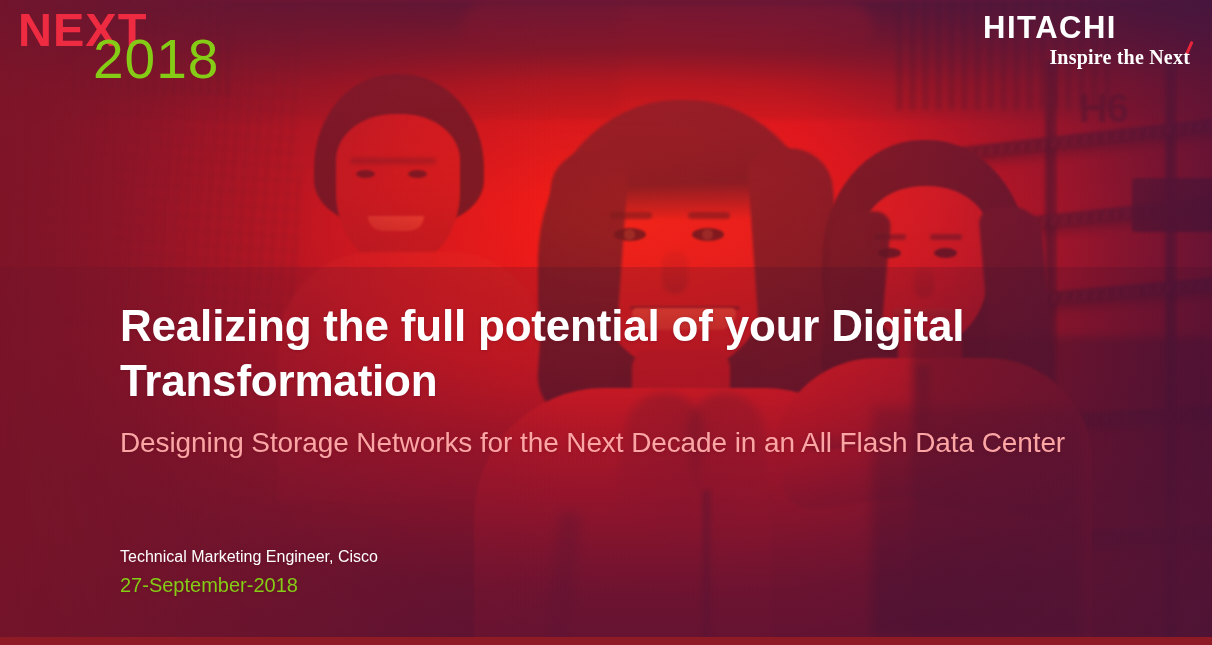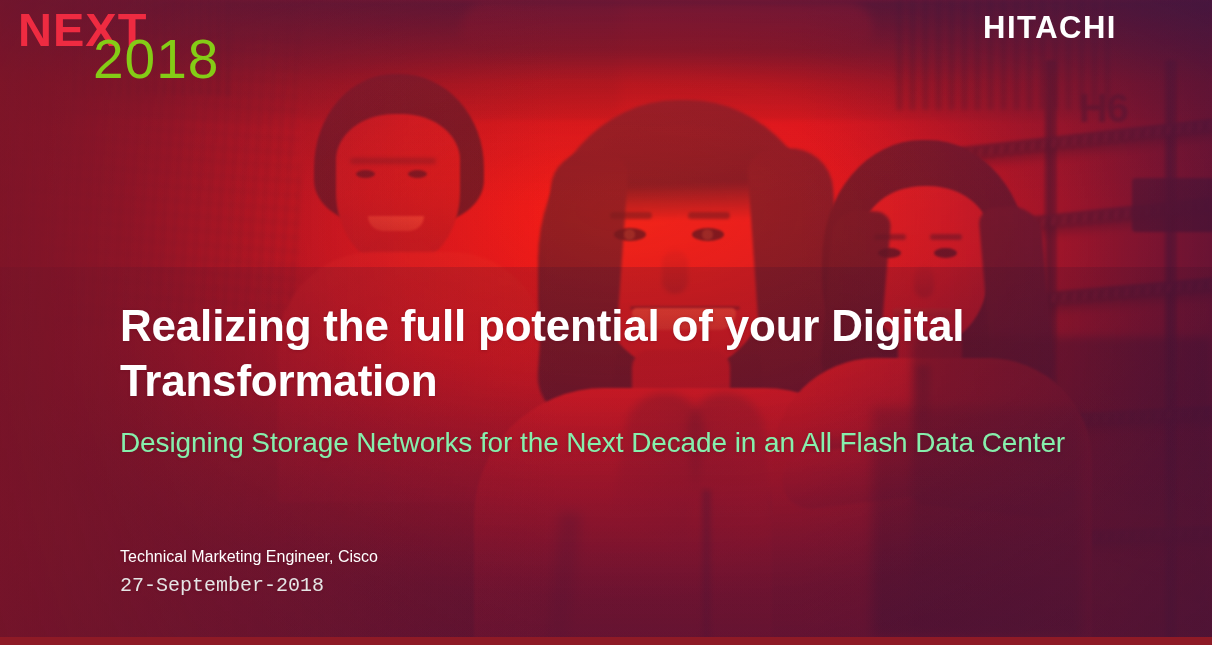--- a/index.html
+++ b/index.html
@@ -425,38 +425,38 @@
   .title {
     position:absolute; top:298px; left:0; width:945px;
     font-size:44px; font-weight:700; line-height:1.26;
     color:#ffffff; letter-spacing:-.2px;
     font-family:"Liberation Sans", sans-serif;
     text-shadow:0 1px 3px rgba(90,14,34,.30);
   }
   .subtitle {
     position:absolute; top:425px; left:0; width:960px;
     font-size:28px; font-weight:400; line-height:1.32;
-    color:#86efac; letter-spacing:-.1px;
+    color:#fca5a5; letter-spacing:-.1px;
     font-family:"Liberation Sans", sans-serif;
     text-shadow:0 1px 3px rgba(90,14,34,.28);
   }
   .presenter { position:absolute; top:545px; left:0; width:640px; }
   .presenter-name {
     font-size:21px; font-weight:700; line-height:1.5; color:#ffffff;
     font-family:"Liberation Sans", sans-serif;
     text-shadow:0 1px 3px rgba(90,14,34,.30);
   }
   .presenter-role {
     font-size:16px; font-weight:400; line-height:1.55; color:#ffffff;
     font-family:"Liberation Sans", sans-serif;
     text-shadow:0 1px 3px rgba(90,14,34,.28);
   }
   .presenter-date {
-    font-size:20px; font-weight:400; line-height:1.55; color:#e5e5e5;
-    font-family:Liberation Mono, monospace;
+    font-size:20px; font-weight:400; line-height:1.55; color:#84cc16;
+    font-family:Liberation Sans, sans-serif;
     text-shadow:0 1px 3px rgba(90,14,34,.28);
   }
 </style>
 </head>
 <body>
 
 <div class="slide">
 
   <div class="photo-layer">
 
@@ -547,20 +547,24 @@
     <div class="scrim-left"></div>
   </div>
 
   <div class="next-logo">
     <div class="next-word">NEXT</div>
     <div class="next-year">2018</div>
   </div>
 
   <div class="hitachi-logo">
     <div class="hitachi-word">HITACHI</div>
+    <div class="hitachi-tag">
+      <span>Inspire the Next</span>
+      <span class="hitachi-tick"></span>
+    </div>
   </div>
 
   <div class="content">
     <h1 class="title">Realizing the full potential of your Digital Transformation</h1>
     <h2 class="subtitle">Designing Storage Networks for the Next Decade in an All Flash Data Center</h2>
 
     <div class="presenter">
       <div class="presenter-role">Technical Marketing Engineer, Cisco</div>
       <div class="presenter-date">27-September-2018</div>
     </div>

